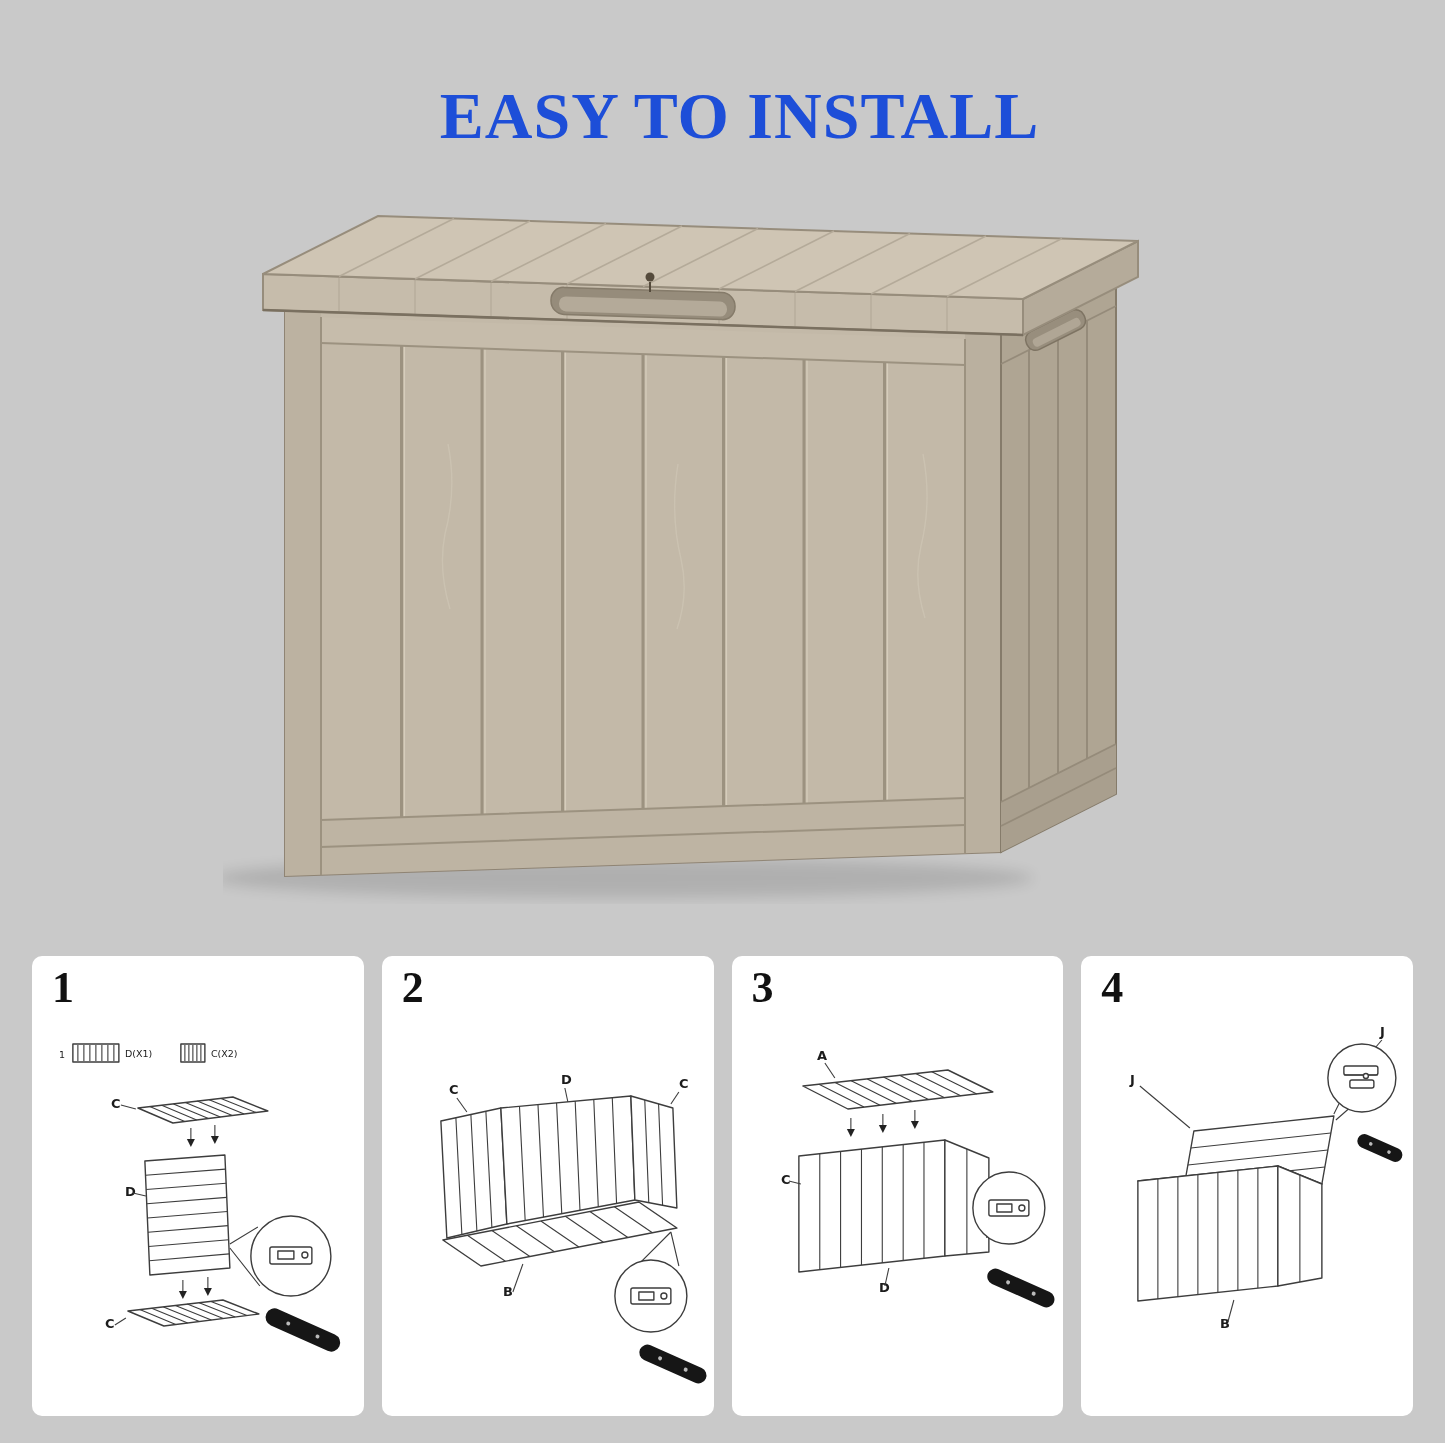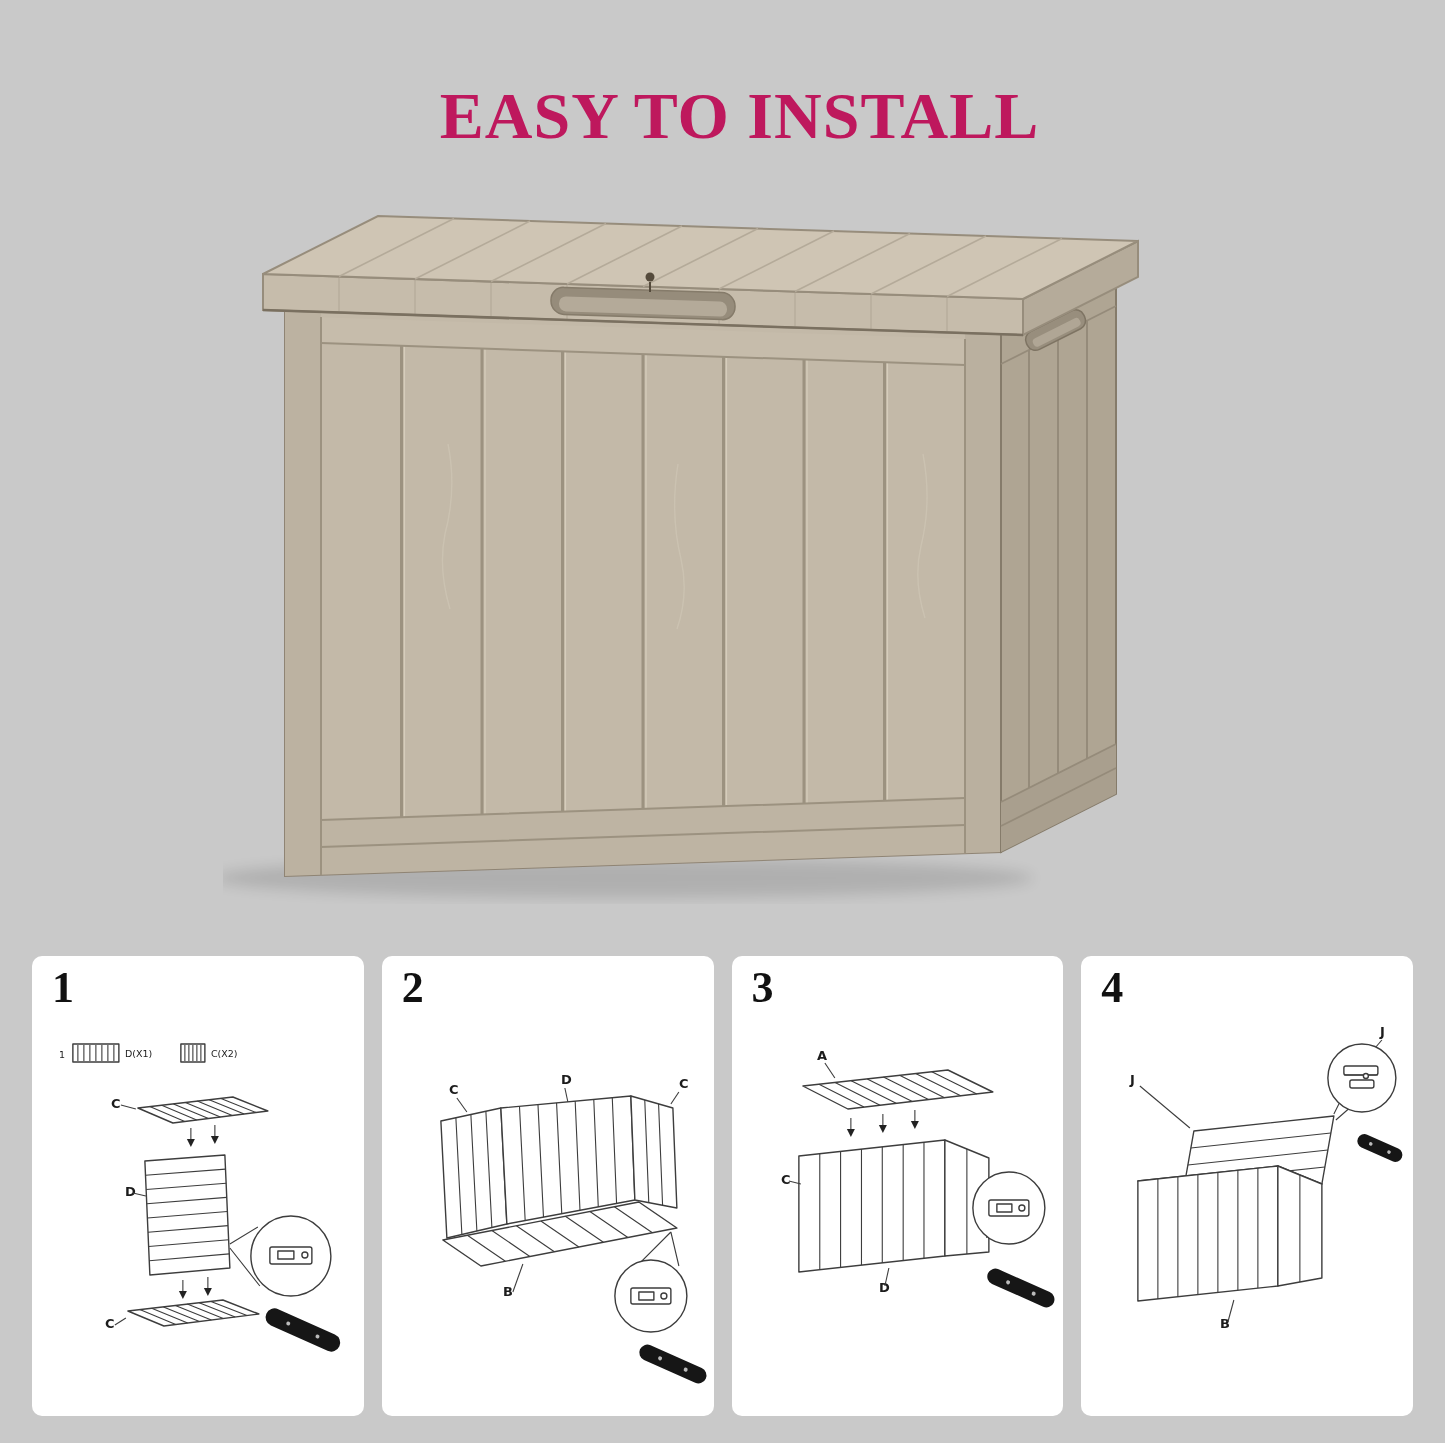--- a/index.html
+++ b/index.html
@@ -8,21 +8,21 @@
     background:#c9c9c9;
     overflow:hidden;
     font-family:"Liberation Serif",serif;
   }
   .title{
     margin:78px 0 0 0;
     text-align:center;
     font-size:66px;
     font-weight:bold;
     letter-spacing:1px;
-    color:#be185d;
+    color:#1d4ed8;
     font-family:"Liberation Serif",serif;
     padding-left:34px;
   }
   .product-wrap{margin-top:50px;display:flex;justify-content:center;}
   svg.product{width:1000px;height:700px;display:block;}
   .steps{display:flex;gap:18px;padding:0 32px;margin-top:52px;}
   .panel{
     position:relative;flex:1;height:460px;
     background:#ffffff;border-radius:10px;
   }

